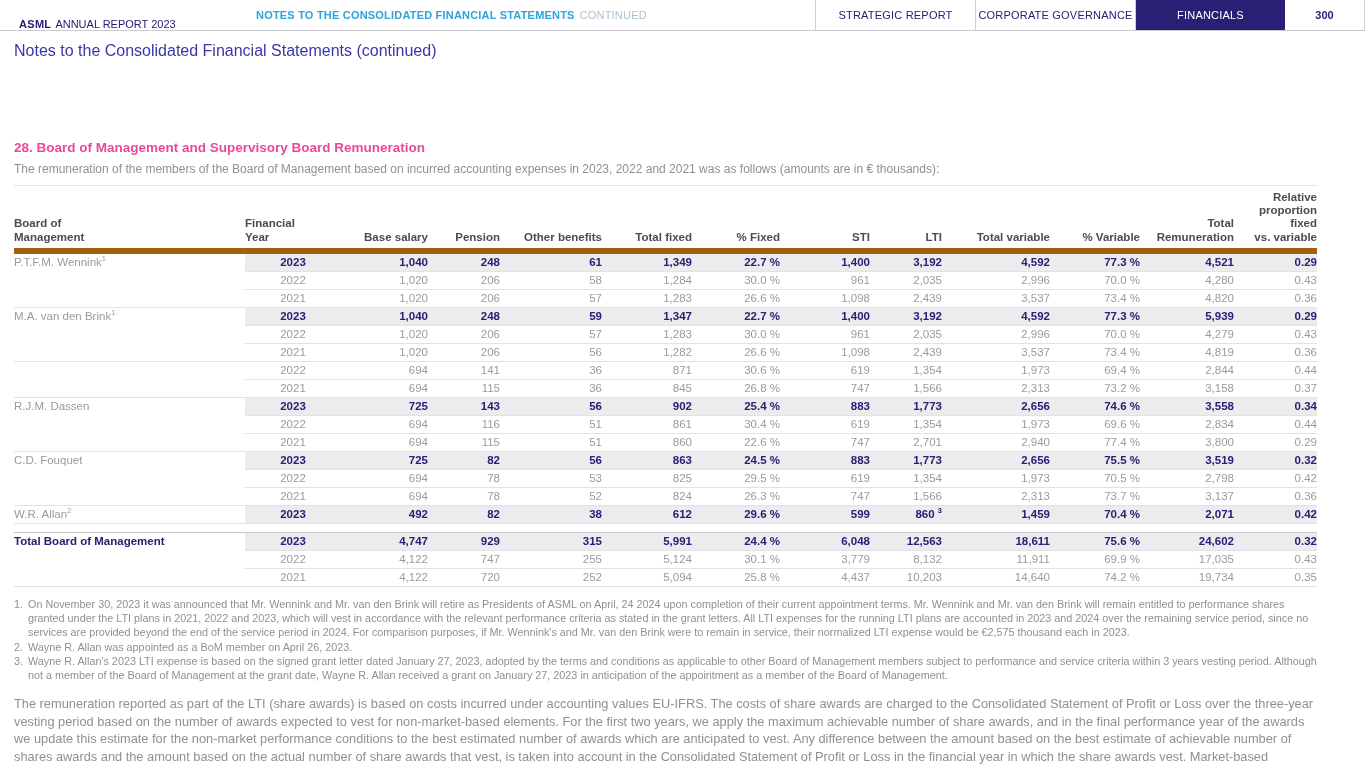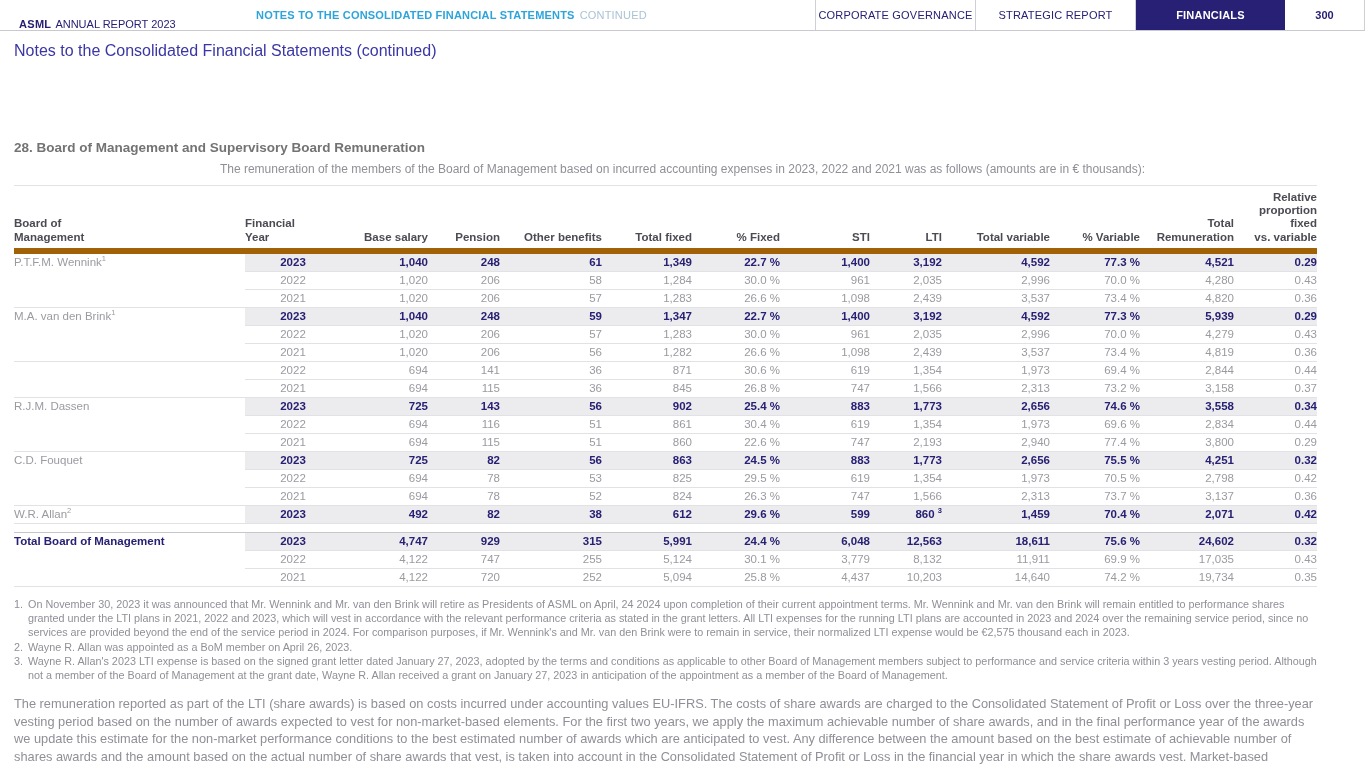--- a/index.html
+++ b/index.html
@@ -7,27 +7,27 @@
 
   
   .topbar { position:relative; height:31px; border-bottom:1px solid #c9c9cf; display:flex; align-items:stretch; font-size:11px; }
   .brand { display:flex; align-items:flex-end; padding-left:10px; color:#272074; white-space:nowrap;margin-left:9px; }
   .brand b { font-weight:bold; margin-right:4px; letter-spacing:.3px; }
   .doc-title { position:absolute; left:256px; top:0; height:30px; display:flex; align-items:center; white-space:nowrap; }
   .doc-title .main { color:#2da4da; font-weight:bold; letter-spacing:.2px; }
   .doc-title .suffix { color:#a9c3d6; margin-left:5px; letter-spacing:.2px; }
   .tabs { margin-left:auto; display:flex; align-items:stretch; }
   .tab { display:flex; align-items:center; justify-content:center; border-left:1px solid #cfcfd6; color:#272074; width:160px; letter-spacing:.2px; cursor:pointer; }
-  .tab.active { background:#272074; color:#fff; font-weight:bold; width:150px; }
+  .tab.active { background:#272074; color:#fff; font-weight:normal; width:150px; }
   .pagenum { width:80px; display:flex; align-items:center; justify-content:center; color:#272074; font-weight:bold; border-right:1px solid #cfcfd6; }
 
   
   .page-title { margin:11px 14px 0; font-size:16px; color:#3a36a5; font-weight:normal; }
-  .section-heading { margin:80px 14px 0; font-size:13.5px; color:#737373; font-weight:bold; }
-  .intro { margin:7px 14px 0; font-size:12px; color:#8f8f97;text-align:center; }
+  .section-heading { margin:80px 14px 0; font-size:13.5px; color:#ec4899; font-weight:bold; }
+  .intro { margin:7px 14px 0; font-size:12px; color:#8f8f97; }
 
   
   table { border-collapse:collapse; table-layout:fixed; margin:9px 14px 0; width:1303px; font-size:11.5px; border-top:1px solid #e2e2e6; }
   th { vertical-align:bottom; text-align:right; font-weight:bold; color:#4b4b53; padding:5px 0 4px 6px; white-space:pre-line; line-height:1.15; border-bottom:6px solid #a16207; }
   th.left { text-align:left; padding-left:0; }
   td { padding:2px 0 3px 6px; text-align:right; color:#9a9aa1; border-bottom:1px solid #e2e2e6; white-space:nowrap; }
   td.name-cell { text-align:left; padding-left:0; border-bottom:none; color:#9a9aa1; }
   td.name-cell.grp-end { border-bottom:1px solid #e2e2e6; }
   td.year-cell { text-align:center; }
   tr.hl td:not(.name-cell) { background:#ececee; color:#272074; font-weight:bold; }
@@ -46,22 +46,22 @@
 <div class="topbar">
   <div class="brand">
     <b>ASML</b>
     <span>ANNUAL REPORT 2023</span>
   </div>
   <div class="doc-title">
     <span class="main">NOTES TO THE CONSOLIDATED FINANCIAL STATEMENTS</span>
     <span class="suffix">CONTINUED</span>
   </div>
   <div class="tabs">
+      <div class="tab">STRATEGIC REPORT</div>
       <div class="tab">CORPORATE GOVERNANCE</div>
-      <div class="tab">STRATEGIC REPORT</div>
       <div class="tab active">FINANCIALS</div>
     </div>
   <div class="pagenum">300</div>
 </div>
 
 <h1 class="page-title">Notes to the Consolidated Financial Statements (continued)</h1>
 
 <h2 class="section-heading">28. Board of Management and Supervisory Board Remuneration</h2>
 <p class="intro">The remuneration of the members of the Board of Management based on incurred accounting expenses in 2023, 2022 and 2021 was as follows (amounts are in € thousands):</p>
 
@@ -256,39 +256,39 @@
       </tr>
       <tr class="">
         <td class="name-cell grp-end"></td>
         <td class="year-cell">2021</td>
         <td>694</td>
         <td>115</td>
         <td>51</td>
         <td>860</td>
         <td>22.6 %</td>
         <td>747</td>
-        <td>2,193</td>
+        <td>2,701</td>
         <td>2,940</td>
         <td>77.4 %</td>
         <td>3,800</td>
         <td>0.29</td>
       </tr>
       <tr class="hl">
         <td class="name-cell">C.D. Fouquet</td>
         <td class="year-cell">2023</td>
         <td>725</td>
         <td>82</td>
         <td>56</td>
         <td>863</td>
         <td>24.5 %</td>
         <td>883</td>
         <td>1,773</td>
         <td>2,656</td>
         <td>75.5 %</td>
-        <td>4,251</td>
+        <td>3,519</td>
         <td>0.32</td>
       </tr>
       <tr class="">
         <td class="name-cell"></td>
         <td class="year-cell">2022</td>
         <td>694</td>
         <td>78</td>
         <td>53</td>
         <td>825</td>
         <td>29.5 %</td>

